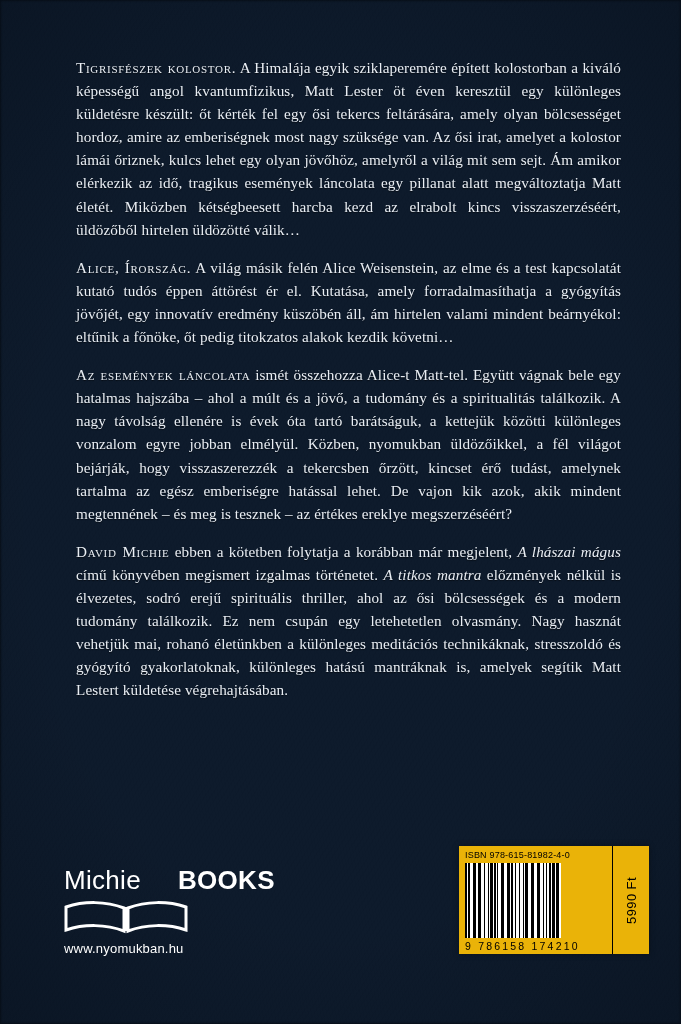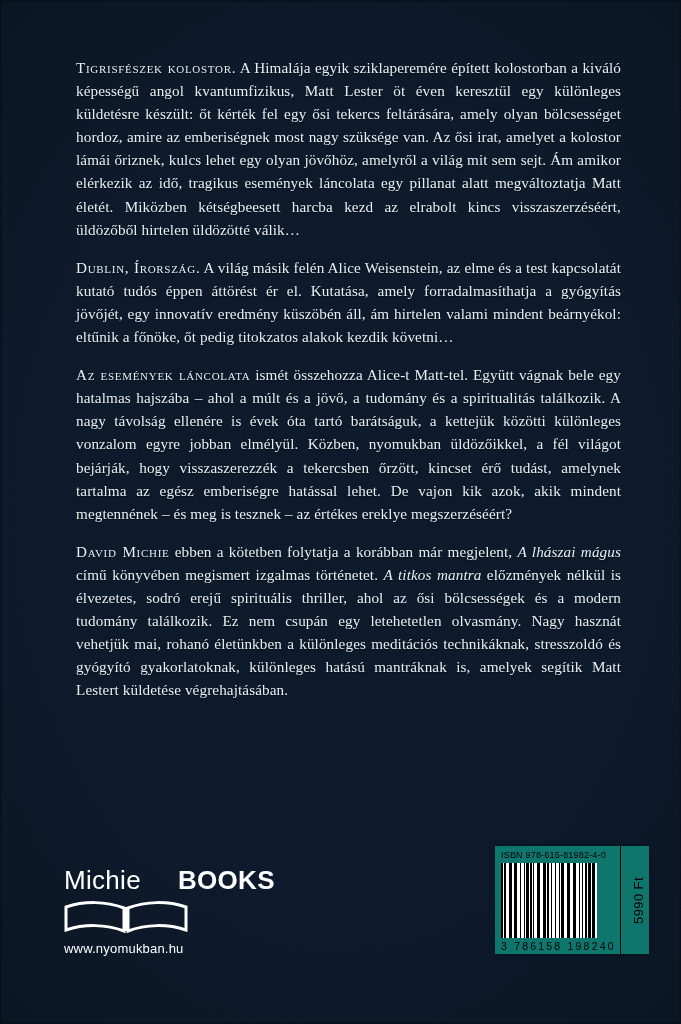--- a/index.html
+++ b/index.html
@@ -109,23 +109,23 @@
     font-family: "Liberation Sans", sans-serif;
     font-size: 13px;
     letter-spacing: 0.2px;
     color: #ffffff;
   }
 
   .barcode-box {
     position: absolute;
     right: 32px;
     bottom: 70px;
-    width: 154px;
+    width: 190px;
     height: 108px;
-    background: #0f766e;
+    background: #eab308;
     z-index: 5;
     display: flex;
     flex-direction: row;
     box-shadow: 0 0 6px rgba(0,0,0,0.35);
   }
   .barcode-main {
     flex: 1 1 auto;
     padding: 4px 4px 2px 6px;
     display: flex;
     flex-direction: column;
@@ -179,21 +179,21 @@
 <body>
 
 <div class="cover">
   <div class="edge"></div>
 
   <div class="content">
     <p class="body">
       <span class="smallcaps">Tigrisfészek kolostor.</span><span> A Himalája egyik sziklaperemére épített kolostorban a kiváló képességű angol kvantumfizikus, Matt Lester öt éven keresztül egy különleges küldetésre készült: őt kérték fel egy ősi tekercs feltárására, amely olyan bölcsességet hordoz, amire az emberiségnek most nagy szüksége van. Az ősi irat, amelyet a kolostor lámái őriznek, kulcs lehet egy olyan jövőhöz, amelyről a világ mit sem sejt. Ám amikor elérkezik az idő, tragikus események láncolata egy pillanat alatt megváltoztatja Matt életét. Miközben kétségbeesett harcba kezd az elrabolt kincs visszaszerzéséért, üldözőből hirtelen üldözötté válik…</span>
     </p>
     <p class="body">
-      <span class="smallcaps">Dublin, Írország.</span><span> A világ másik felén Alice Weisenstein, az elme és a test kapcsolatát kutató tudós éppen áttörést ér el. Kutatása, amely forradalmasíthatja a gyógyítás jövőjét, egy innovatív eredmény küszöbén áll, ám hirtelen valami mindent beárnyékol: eltűnik a főnöke, őt pedig titokzatos alakok kezdik követni…</span>
+      <span class="smallcaps">Alice, Írország.</span><span> A világ másik felén Alice Weisenstein, az elme és a test kapcsolatát kutató tudós éppen áttörést ér el. Kutatása, amely forradalmasíthatja a gyógyítás jövőjét, egy innovatív eredmény küszöbén áll, ám hirtelen valami mindent beárnyékol: eltűnik a főnöke, őt pedig titokzatos alakok kezdik követni…</span>
     </p>
     <p class="body">
       <span class="smallcaps">Az események láncolata</span><span> ismét összehozza Alice-t Matt-tel. Együtt vágnak bele egy hatalmas hajszába – ahol a múlt és a jövő, a tudomány és a spiritualitás találkozik. A nagy távolság ellenére is évek óta tartó barátságuk, a kettejük közötti különleges vonzalom egyre jobban elmélyül. Közben, nyomukban üldözőikkel, a fél világot bejárják, hogy visszaszerezzék a tekercsben őrzött, kincset érő tudást, amelynek tartalma az egész emberiségre hatással lehet. De vajon kik azok, akik mindent megtennének – és meg is tesznek – az értékes ereklye megszerzéséért?</span>
     </p>
     <p class="body">
       <span class="smallcaps">David Michie</span><span> ebben a kötetben folytatja a korábban már megjelent, <em class="ital">A lhászai mágus</em> című könyvében megismert izgalmas történetet. <em class="ital">A titkos mantra</em> előzmények nélkül is élvezetes, sodró erejű spirituális thriller, ahol az ősi bölcsességek és a modern tudomány találkozik. Ez nem csupán egy letehetetlen olvasmány. Nagy hasznát vehetjük mai, rohanó életünkben a különleges meditációs technikáknak, stresszoldó és gyógyító gyakorlatoknak, különleges hatású mantráknak is, amelyek segítik Matt Lestert küldetése végrehajtásában.</span>
     </p>
   </div>
 
   <div class="publisher">
@@ -252,19 +252,19 @@
           <i style="width: 2px; background: rgb(255, 255, 255);"></i>
           <i style="width: 1px;"></i>
           <i style="width: 2px; background: rgb(255, 255, 255);"></i>
           <i style="width: 2px;"></i>
           <i style="width: 1px; background: rgb(255, 255, 255);"></i>
           <i style="width: 3px;"></i>
           <i style="width: 1px; background: rgb(255, 255, 255);"></i>
           <i style="width: 3px;"></i>
           <i style="width: 2px; background: rgb(255, 255, 255);"></i>
         </div>
-      <div class="barcode-digits">3 786158 198240</div>
+      <div class="barcode-digits">9 786158 174210</div>
     </div>
     <div class="price-strip">
       <span class="price-text">5990 Ft</span>
     </div>
   </div>
 </div>
 
 </body></html>

